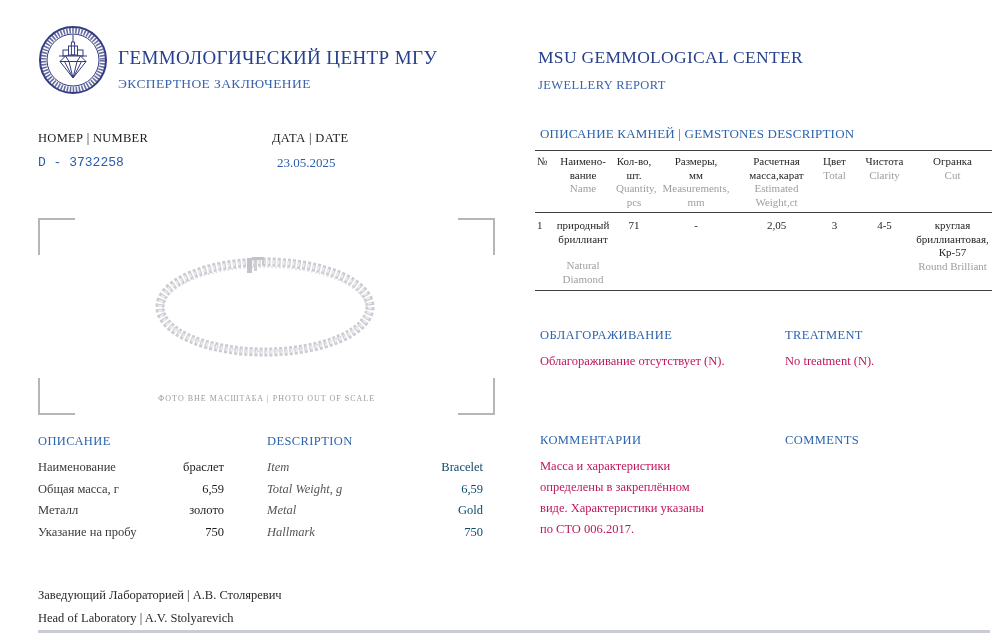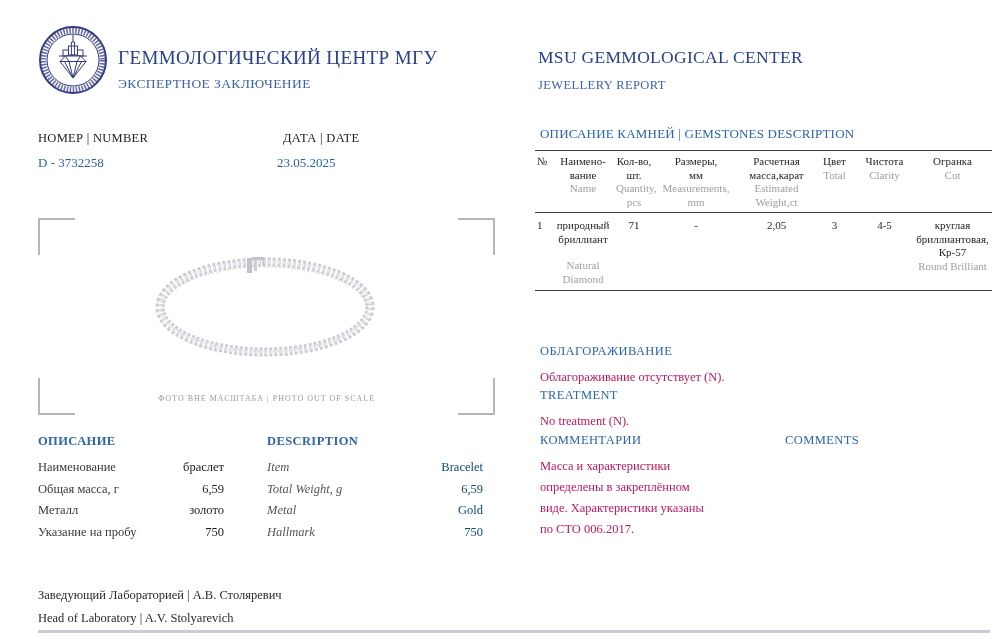--- a/index.html
+++ b/index.html
@@ -12,38 +12,38 @@
   .logo{left:38px;top:25px;width:70px;height:70px;}
   .title-ru{left:118px;top:47px;font-size:19px;letter-spacing:.4px;color:#27408d;}
   .subtitle-ru{left:118px;top:76px;font-size:13.5px;letter-spacing:.4px;color:#3b63ae;}
   .title-en{left:538px;top:47px;font-size:17.5px;letter-spacing:.3px;color:#27408d;}
   .subtitle-en{left:538px;top:78px;font-size:12.5px;letter-spacing:.4px;color:#3b63ae;}
 
   
   .meta-label{font-size:12.5px;letter-spacing:.3px;color:#222;}
   .meta-value{font-size:13px;color:#2a5dab;}
   .num-label{left:38px;top:131px;}
-  .num-value{left:38px;top:155px;}
-  .date-label{left:283px;top:131px;}
+  .num-value{left:38px;top:155px;font-family:Liberation Mono, monospace;}
+  .date-label{left:272px;top:131px;}
   .date-value{left:277px;top:155px;}
 
   
   .photo{left:38px;top:218px;width:457px;height:197px;}
   .corner{position:absolute;width:35px;height:35px;}
   .corner.tl{left:0;top:0;border-left:2px solid #b6b6ba;border-top:2px solid #b6b6ba;}
   .corner.tr{right:0;top:0;border-right:2px solid #b6b6ba;border-top:2px solid #b6b6ba;}
   .corner.bl{left:0;bottom:0;border-left:2px solid #b6b6ba;border-bottom:2px solid #b6b6ba;}
   .corner.br{right:0;bottom:0;border-right:2px solid #b6b6ba;border-bottom:2px solid #b6b6ba;}
   .caption{position:absolute;left:0;bottom:12px;width:100%;text-align:center;
            font-size:8px;letter-spacing:1px;color:#9b9b9b;}
 
   
   .desc{left:38px;top:434px;width:445px;font-size:12.5px;}
   .sec-head{font-size:12.5px;letter-spacing:.4px;color:#2c64ad;}
-  .desc-headrow{display:flex;margin-bottom:8px;font-weight:bold;}
+  .desc-headrow{display:flex;margin-bottom:8px;}
   .desc-headrow .h1{width:186px;}
   .desc-headrow .h2{width:259px;padding-left:43px;box-sizing:border-box;}
   .desc-row{display:flex;line-height:21.5px;}
   .desc-row .c1{width:118px;color:#3a3a3a;}
   .desc-row .c2{width:68px;text-align:right;color:#1d1d1d;}
   .desc-row .c3{width:163px;padding-left:43px;box-sizing:border-box;color:#555;font-style:italic;}
   .desc-row .c4{width:96px;text-align:right;color:#0c4a6e;}
 
   
   .gem-head{left:540px;top:126px;font-size:13px;letter-spacing:.2px;color:#2c64ad;}
@@ -55,21 +55,21 @@
   .gcell.first{text-align:left;padding-left:2px;}
   .gcell .ru{display:block;color:#262626;}
   .gcell .en{display:block;color:#9e9e9e;}
   .gem-row .ru{min-height:40px;}
   .gem-row .en{min-height:0;}
 
   
   .two-col{left:540px;width:452px;display:flex;}
   .two-col .colA{width:245px;box-sizing:border-box;padding-right:20px;}
   .two-col .colB{width:207px;}
-  .treat{top:344px;flex-direction:column;}
+  .treat{top:328px;}
   .comm{top:433px;}
   .body-text{margin-top:8px;font-size:12.5px;line-height:21px;color:#be185d;}
 
   
   .foot1{left:38px;top:588px;font-size:12.5px;color:#2a2a2a;}
   .foot2{left:38px;top:611px;font-size:12.5px;color:#2a2a2a;}
   .bottom-rule{left:38px;top:630px;width:952px;height:3px;background:#c9ccd2;}
 </style>
 </head>
 <body>

